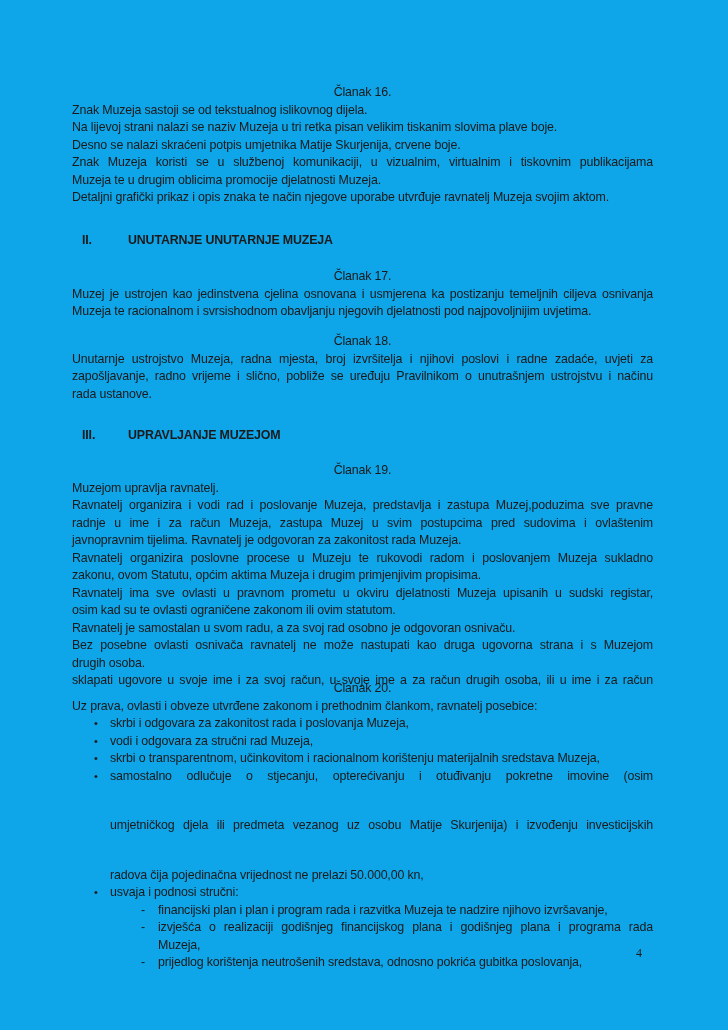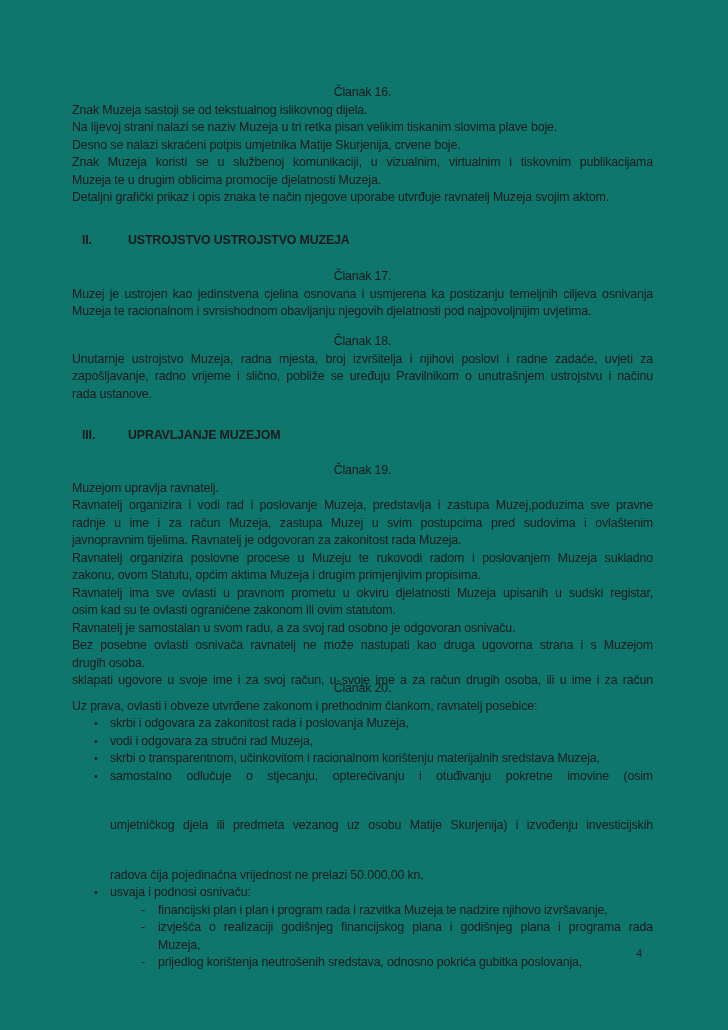--- a/index.html
+++ b/index.html
@@ -1,19 +1,19 @@
 <!DOCTYPE html>
 <html><head>
 <meta charset="utf-8">
 <style>
   html, body { margin: 0; padding: 0; background: #ffffff; }
   body { width: 728px; height: 1030px; position: relative; overflow: hidden; }
   .page {
     position: absolute; left: 0; top: 0; width: 728px; height: 1030px;
-    background: #0f766e; color: #1a1a1a;
+    background: #0ea5e9; color: #1a1a1a;
     font-family: "Liberation Sans", sans-serif;
     font-size: 12.4px; letter-spacing: -0.15px;
   }
   .block { position: absolute; left: 72px; width: 581px; }
   .line { height: 17.5px; line-height: 17.5px; white-space: nowrap; }
   .j { text-align: justify; text-align-last: justify; white-space: normal; }
   .center { text-align: center; }
   .heading { font-weight: bold; }
   .heading .num { display: inline-block; width: 46px; padding-left: 10px; }
   .bul { position: relative; padding-left: 38px; }
@@ -37,21 +37,21 @@
     <div class="line">Znak Muzeja sastoji se od tekstualnog islikovnog dijela.</div>
     <div class="line">Na lijevoj strani nalazi se naziv Muzeja u tri retka pisan velikim tiskanim slovima plave boje.</div>
     <div class="line">Desno se nalazi skraćeni potpis umjetnika Matije Skurjenija, crvene boje.</div>
     <div class="line j">Znak Muzeja koristi se u službenoj komunikaciji, u vizualnim, virtualnim i tiskovnim publikacijama</div>
     <div class="line">Muzeja te u drugim oblicima promocije djelatnosti Muzeja.</div>
     <div class="line">Detaljni grafički prikaz i opis znaka te način njegove uporabe utvrđuje ravnatelj Muzeja svojim aktom.</div>
   </div>
 
   <div class="block" style="top:232px;">
     <div class="line heading">
-      <span class="num">II.</span><span>USTROJSTVO USTROJSTVO MUZEJA</span>
+      <span class="num">II.</span><span>UNUTARNJE UNUTARNJE MUZEJA</span>
     </div>
   </div>
 
   <div class="block" style="top:268px;">
     <div class="line center">Članak 17.</div>
     <div class="line j">Muzej je ustrojen kao jedinstvena cjelina osnovana i usmjerena ka postizanju temeljnih ciljeva osnivanja</div>
     <div class="line">Muzeja te racionalnom i svrsishodnom obavljanju njegovih djelatnosti pod najpovoljnijim uvjetima.</div>
   </div>
 
   <div class="block" style="top:333px;">
@@ -100,21 +100,21 @@
       <span>skrbi o transparentnom, učinkovitom i racionalnom korištenju materijalnih sredstava Muzeja,</span>
     </div>
     <div class="line bul">
       <span class="mark">•</span>
       <div class="j">samostalno odlučuje o stjecanju, opterećivanju i otuđivanju pokretne imovine (osim</div>
     </div>
     <div class="line cont1 j">umjetničkog djela ili predmeta vezanog uz osobu Matije Skurjenija) i izvođenju investicijskih</div>
     <div class="line cont1">radova čija pojedinačna vrijednost ne prelazi 50.000,00 kn,</div>
     <div class="line bul">
       <span class="mark">•</span>
-      <span>usvaja i podnosi osnivaču:</span>
+      <span>usvaja i podnosi stručni:</span>
     </div>
 
     <div class="line dash">
       <span class="mark">-</span>
       <span>financijski plan i plan i program rada i razvitka Muzeja te nadzire njihovo izvršavanje,</span>
     </div>
     <div class="line dash">
       <span class="mark">-</span>
       <div class="j">izvješća o realizaciji godišnjeg financijskog plana i godišnjeg plana i programa rada</div>
     </div>

